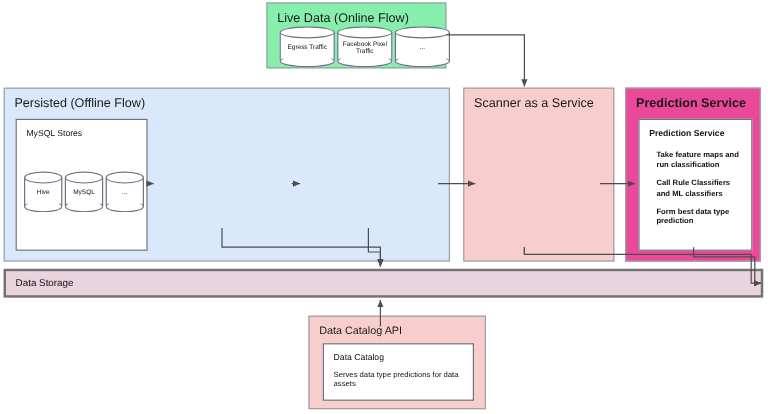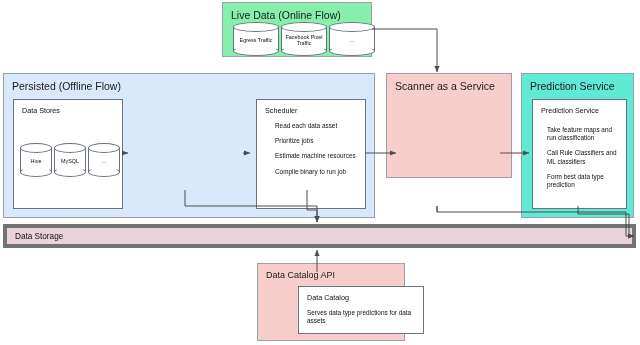--- a/index.html
+++ b/index.html
@@ -16,21 +16,21 @@
   .card-title{position:absolute;left:8px;top:6px;font-size:7.2px;color:#111;white-space:nowrap;}
   .bullets{position:absolute;left:18px;top:22px;right:8px;}
   .bullets p{margin:0 0 7px 0;font-size:6.4px;line-height:8.2px;color:#111;}
   .bullets p:last-child{margin-bottom:0;}
   .cyl{position:absolute;width:46px;height:34px;}
   .cyl .body{position:absolute;left:0;top:5px;width:46px;height:24px;border-left:1px solid #6b7280;border-right:1px solid #6b7280;box-sizing:border-box;background:#fff;}
   .cyl .top{position:absolute;left:0;top:0px;width:46px;height:10px;border:1px solid #6b7280;border-radius:50%;box-sizing:border-box;background:#fff;}
   .cyl .bot{position:absolute;left:0;top:24px;width:46px;height:10px;border:1px solid #6b7280;border-radius:50%;box-sizing:border-box;background:#fff;border-top-color:transparent;}
   .cyl .lbl{position:absolute;left:0;top:10px;width:46px;height:16px;display:flex;align-items:center;justify-content:center;
             font-size:5.4px;line-height:6.4px;text-align:center;color:#111;}
-  .bar{position:absolute;border:4px solid #737373;box-sizing:border-box;}
+  .bar{position:absolute;border:2px solid #737373;box-sizing:border-box;}
   .bar-title{position:absolute;left:8px;top:50%;transform:translateY(-50%);font-size:8.2px;color:#111;}
   svg.wires{position:absolute;left:0;top:0;width:640px;height:345px;overflow:visible;}
 </style>
 </head>
 <body>
 
 <div class="canvas">
 
   <div class="grp" style="left:222px;top:2px;width:150px;height:55px;background:#86efac;">
     <div class="grp-title">Live Data (Online Flow)</div>
@@ -54,21 +54,21 @@
       <div class="bot"></div>
       <div class="top"></div>
       <div class="lbl">...</div>
     </div>
   </div>
 
   <div class="grp" style="left:3px;top:73px;width:372px;height:145px;background:#dae8fc;text-decoration:underline;">
     <div class="grp-title" style="font-size:10.5px;">Persisted (Offline Flow)</div>
 
     <div class="card" style="left:9px;top:25px;width:110px;height:110px;">
-      <div class="card-title">Data Stores</div>
+      <div class="card-title">MySQL Stores</div>
 
       <div class="cyl" style="left:6px;top:43px;width:32px;">
         <div class="body" style="width:32px;"></div>
         <div class="bot" style="width:32px;"></div>
         <div class="top" style="width:32px;"></div>
         <div class="lbl" style="width:32px;">Hive</div>
       </div>
 
       <div class="cyl" style="left:40px;top:43px;width:32px;">
         <div class="body" style="width:32px;"></div>
@@ -79,57 +79,48 @@
 
       <div class="cyl" style="left:74px;top:43px;width:32px;">
         <div class="body" style="width:32px;"></div>
         <div class="bot" style="width:32px;"></div>
         <div class="top" style="width:32px;"></div>
         <div class="lbl" style="width:32px;">...</div>
       </div>
     </div>
 
 
-    <div class="card" style="left:252px;top:25px;width:110px;height:110px;">
-      <div class="card-title">Scheduler</div>
-      <div class="bullets" style="top:22px;">
-        <p>Read each data asset</p>
-        <p>Prioritize jobs</p>
-        <p>Estimate machine resources</p>
-        <p>Compile binary to run job</p>
-      </div>
-    </div>
   </div>
 
-  <div class="grp" style="left:386px;top:73px;width:126px;height:105px;background:#f8cecc;">
+  <div class="grp" style="left:386px;top:73px;width:126px;height:145px;background:#f8cecc;">
     <div class="grp-title" style="font-size:10.5px;">Scanner as a Service</div>
 
   </div>
 
-  <div class="grp" style="left:521px;top:73px;width:113px;height:145px;background:#5eead4;">
+  <div class="grp" style="left:521px;top:73px;width:113px;height:145px;background:#ec4899;font-weight:bold;">
     <div class="grp-title" style="font-size:10.5px;">Prediction Service</div>
 
     <div class="card" style="left:10px;top:25px;width:95px;height:110px;">
       <div class="card-title">Prediction Service</div>
       <div class="bullets" style="top:26px;left:14px;">
         <p>Take feature maps and run classification</p>
         <p>Call Rule Classifiers and ML classifiers</p>
         <p>Form best data type prediction</p>
       </div>
     </div>
   </div>
 
   <div class="bar" style="left:3px;top:224px;width:633px;height:24px;background:#e9d3dd;">
     <div class="bar-title">Data Storage</div>
   </div>
 
   <div class="grp" style="left:257px;top:263px;width:148px;height:78px;background:#f8cecc;">
     <div class="grp-title" style="font-size:9px;">Data Catalog API</div>
 
-    <div class="card" style="left:11px;top:22px;width:126px;height:48px;margin-left:29px;">
+    <div class="card" style="left:11px;top:22px;width:126px;height:48px;">
       <div class="card-title">Data Catalog</div>
       <div class="bullets" style="top:22px;left:8px;right:6px;">
         <p>Serves data type predictions for data assets</p>
       </div>
     </div>
   </div>
 
   <svg class="wires" viewBox="0 0 640 345">
     <defs>
       <marker id="ah" markerWidth="7" markerHeight="7" refX="6" refY="3.2" orient="auto" markerUnits="userSpaceOnUse">

